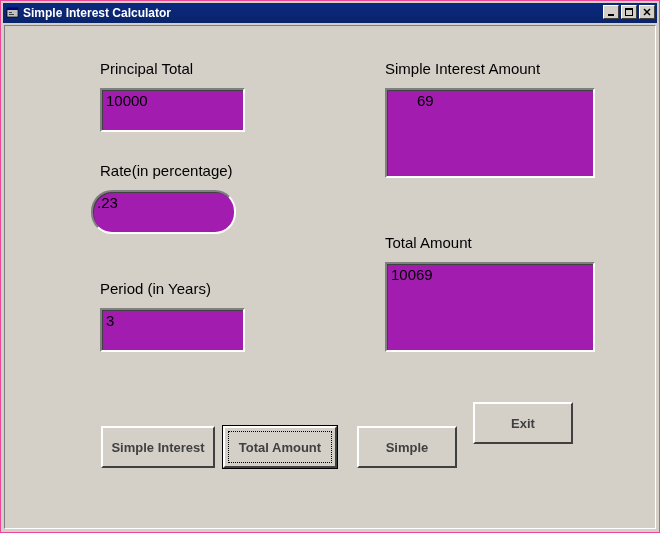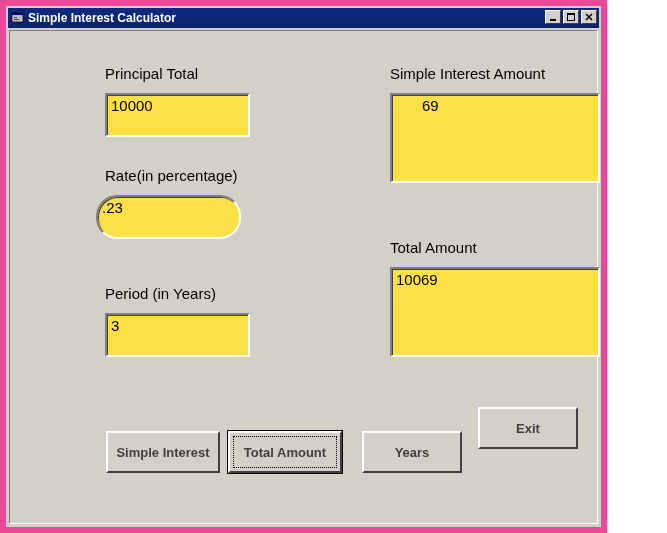--- a/index.html
+++ b/index.html
@@ -3,24 +3,24 @@
 <meta charset="utf-8">
 <style>
   html, body {
     margin: 0;
     padding: 0;
     font-family: "MS Sans Serif", Tahoma, Arial, sans-serif;
     background: #ffffff;
   }
   .window {
     position: relative;
-    width: 607px;
+    width: 660px;
     height: 533px;
     background: #d4d0c8;
-    border: 6px solid #ec4899;
+    border: 1px solid #ec4899;
     box-sizing: border-box;
   }
   
   .titlebar {
     position: absolute;
     left: 2px;
     right: 2px;
     top: 2px;
     height: 20px;
     background: #0a246a;
@@ -84,21 +84,21 @@
     border-bottom: 1px solid #fff;
     box-sizing: border-box;
   }
   .lbl {
     position: absolute;
     font-size: 15px;
     color: #000;
   }
   .sunken-box {
     position: absolute;
-    background: #fde047;
+    background: #a21caf;
     border-top: 2px solid #808080;
     border-left: 2px solid #808080;
     border-right: 2px solid #ffffff;
     border-bottom: 2px solid #ffffff;
     box-shadow: inset 1px 1px 0 #404040;
     box-sizing: border-box;
     font-size: 15px;
     padding: 2px 4px;
     color: #000;
     overflow: hidden;
@@ -189,21 +189,21 @@
     <div class="btn" style="left:96px; top:400px; width:114px; height:42px;">
       <span>Simple Interest</span>
     </div>
 
     <div class="btn default-btn" style="left:218px; top:400px; width:114px; height:42px;">
       <span>Total Amount</span>
       <span class="focus-ring"></span>
     </div>
 
     <div class="btn" style="left:352px; top:400px; width:100px; height:42px;">
-      <span>Years</span>
+      <span>Simple</span>
     </div>
 
     <div class="btn" style="left:468px; top:376px; width:100px; height:42px;">
       <span>Exit</span>
     </div>
 
   </div>
 </div>
 
 </body></html>

